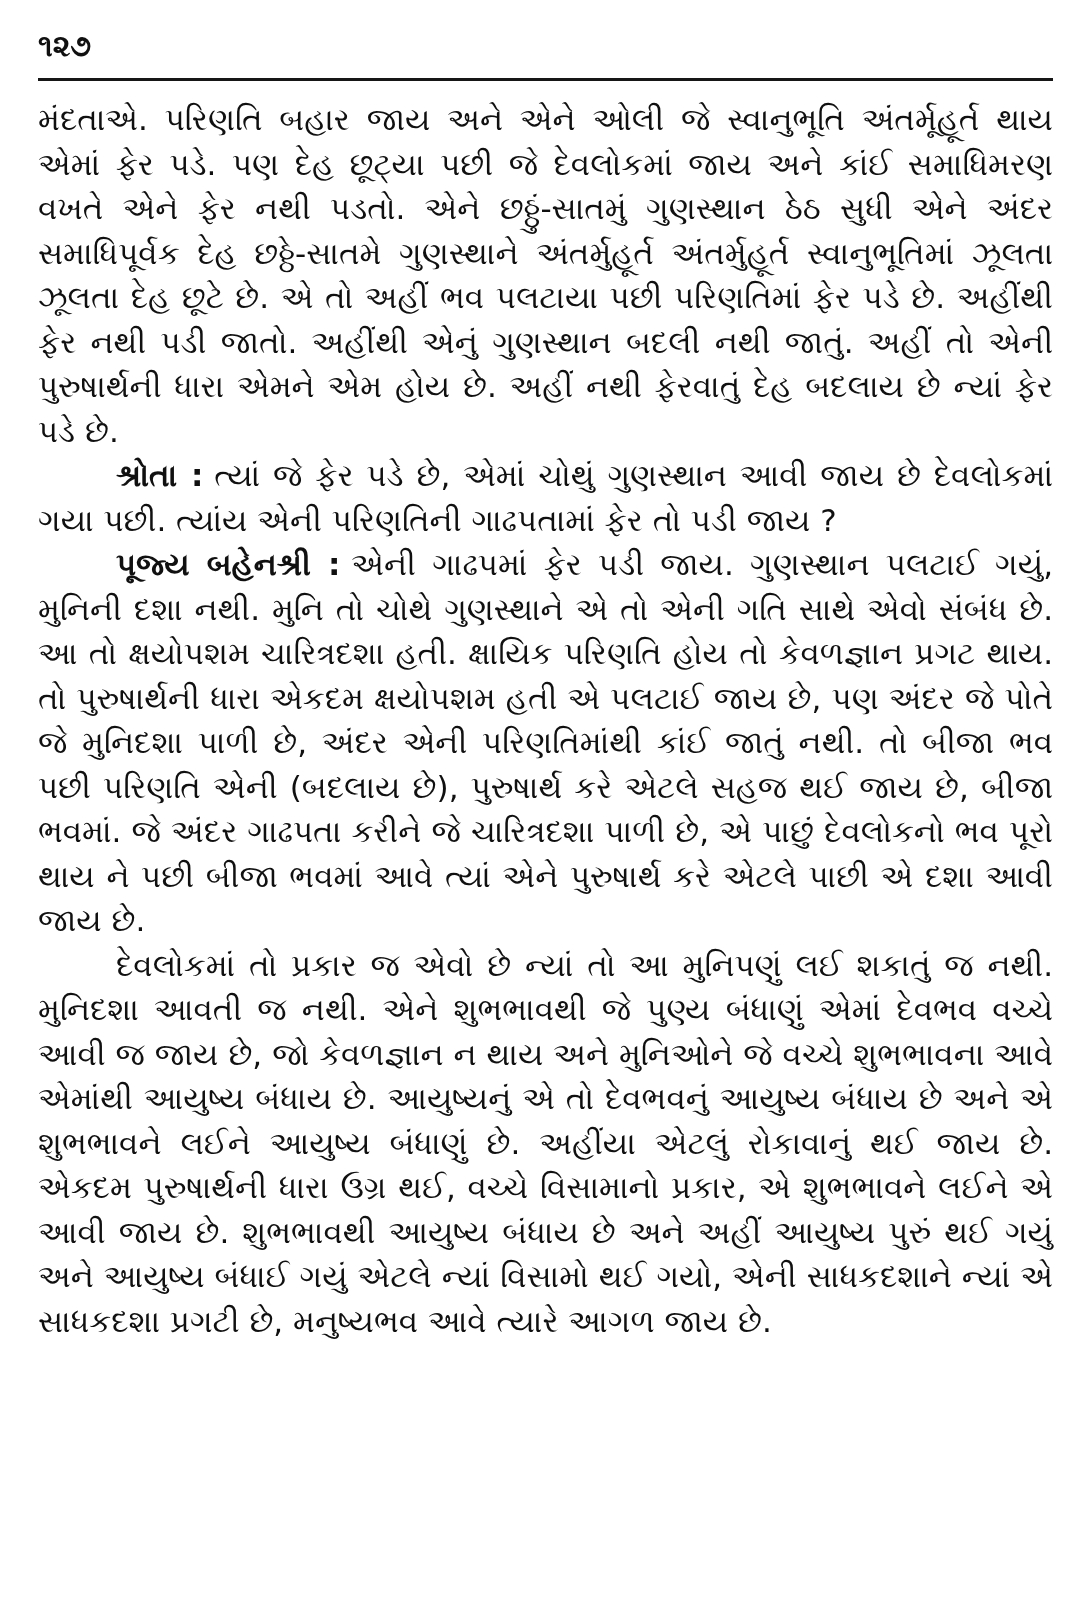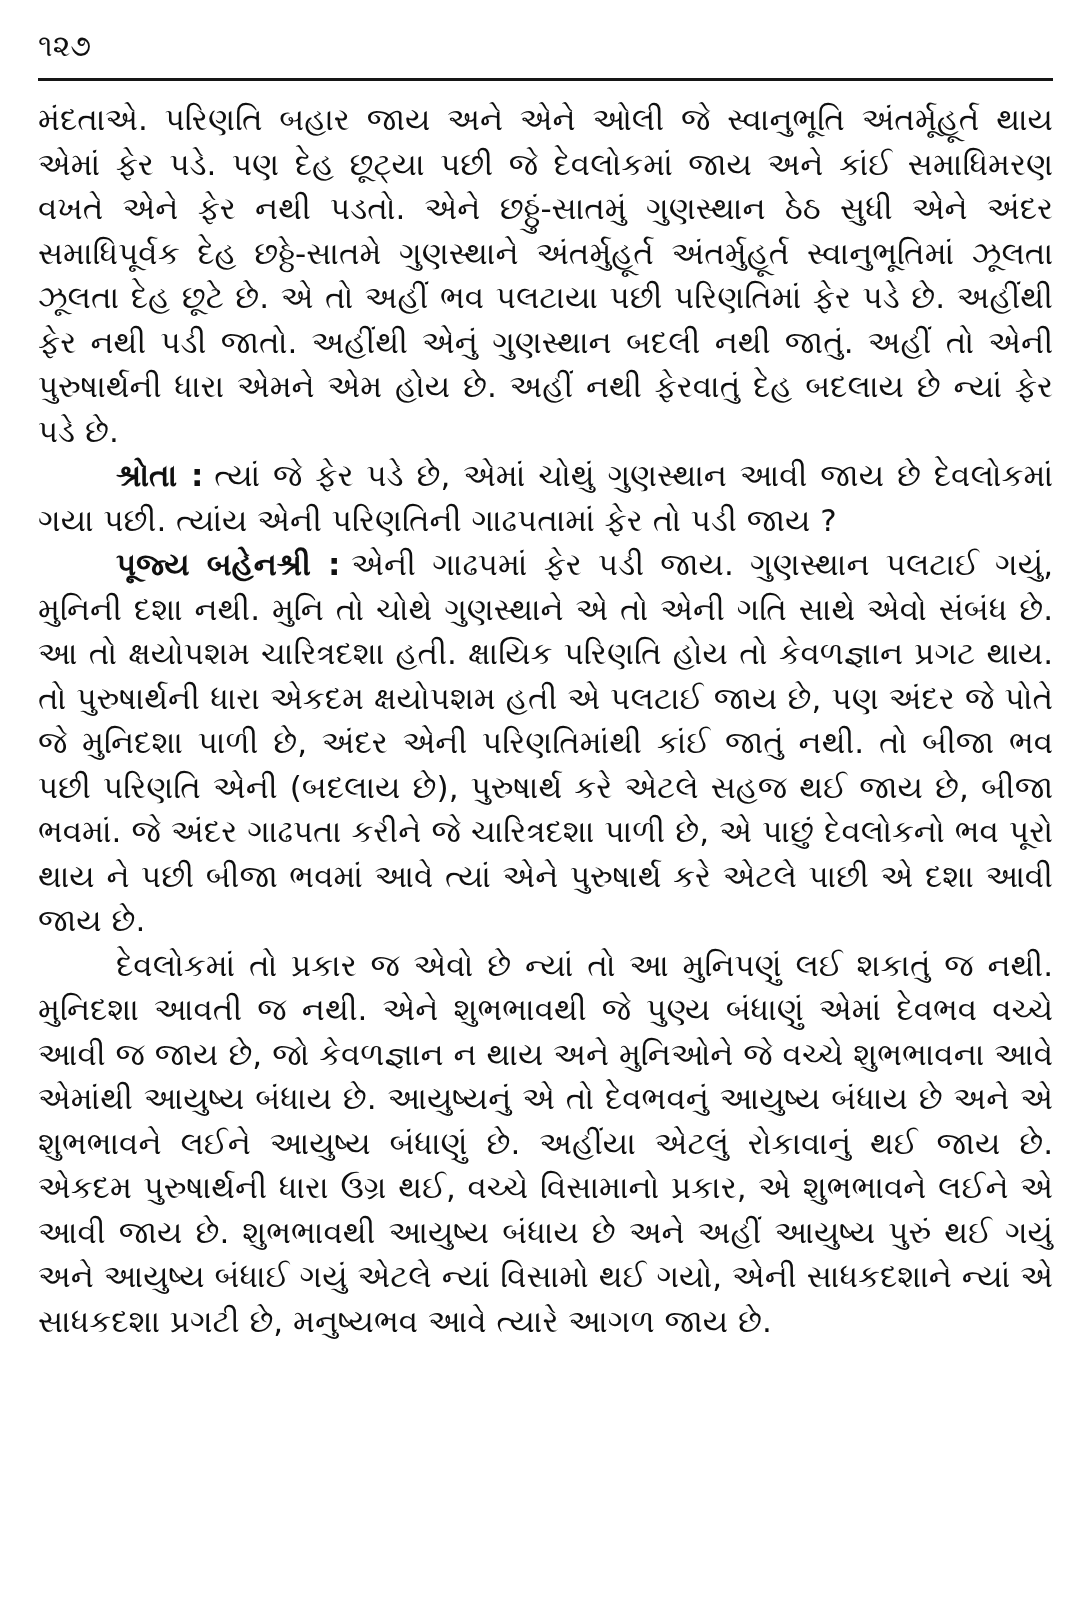--- a/index.html
+++ b/index.html
@@ -20,21 +20,21 @@
   }
   .header-row {
     display: flex;
     justify-content: space-between;
     align-items: baseline;
     font-size: 30px;
     font-weight: bold;
     padding: 6px 0 14px 0;
   }
   .header-title { letter-spacing: 0.5px; }
-  .header-pageno { font-weight: normal; text-align: center; }
+  .header-pageno { font-weight: bold; text-align: center; }
   .header-rule {
     border: none;
     border-top: 3px solid #161616;
     margin: 0 0 16px 0;
   }
   .content {
     font-size: 31px;
     line-height: 44.5px;
     text-align: justify;
     color: #101010;

